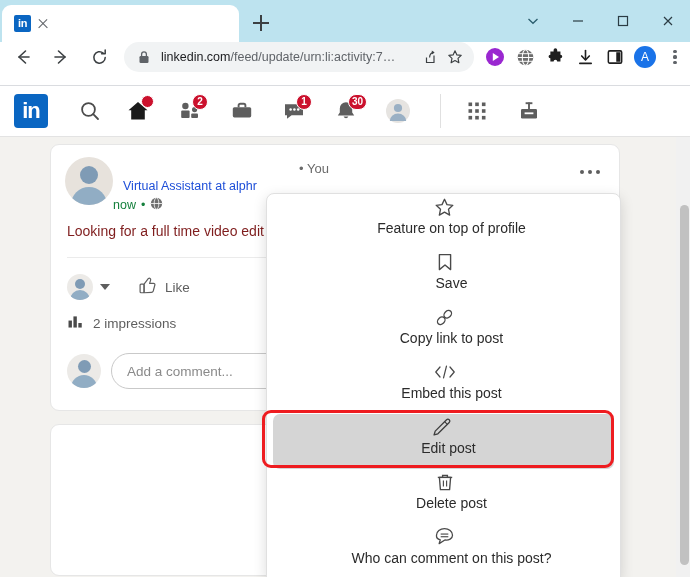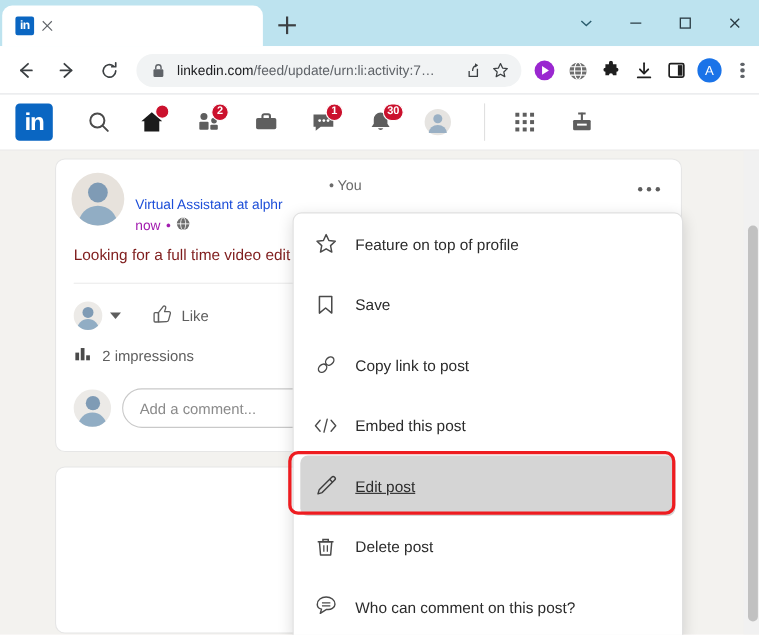--- a/index.html
+++ b/index.html
@@ -104,21 +104,21 @@
   }
   .wc svg { display: block; }
 
   
   .toolbar {
     position: absolute;
     top: 42px; left: 0;
     width: 690px; height: 44px;
     background: #ffffff;
     display: flex;
-    align-items: center;
+    align-items: flex-start;
   }
   .navbtn {
     width: 30px; height: 30px;
     margin-left: 8px;
     display: flex; align-items: center; justify-content: center;
     cursor: pointer;
     flex: none;
   }
   .omnibox {
     flex: 1;
@@ -267,23 +267,23 @@
   }
   .post-name {
     position: absolute;
     left: 72px; top: 34px;
     font-size: 12.5px;
     color: #1d4ed8;
     white-space: nowrap;
   }
   .post-meta {
     position: absolute;
-    left: 72px; top: 52px;
+    left: 62px; top: 52px;
     font-size: 12.5px;
-    color: #a21caf;
+    color: #15803d;
     display: flex; align-items: center; gap: 5px;
   }
   .post-kebab {
     position: absolute;
     right: 12px; top: 14px;
     width: 34px; height: 26px;
     display: flex; align-items: center; justify-content: center;
     gap: 4px;
     cursor: pointer;
   }
@@ -386,33 +386,33 @@
   }
   .menu-item {
     height: 55px;
     display: flex;
     align-items: center;
     padding-left: 16px;
     font-size: 14px;
     color: #2b2b2b;
     cursor: pointer;
     box-sizing: border-box;
+    flex-direction: column;
   }
   .menu-item .mi-icon {
     width: 26px; height: 26px;
     display: flex; align-items: center; justify-content: center;
     margin-right: 14px;
     flex: none;
   }
   .menu-item.highlight {
     background: #d5d5d5;
     margin: 0 6px;
     padding-left: 10px;
     border-radius: 7px;
-    text-decoration: underline;
   }
   .redbox {
     position: absolute;
     left: 262px; top: 410px;
     width: 352px; height: 58px;
     border: 3px solid #ee1c20;
     border-radius: 9px;
     box-sizing: border-box;
     z-index: 40;
     pointer-events: none;

